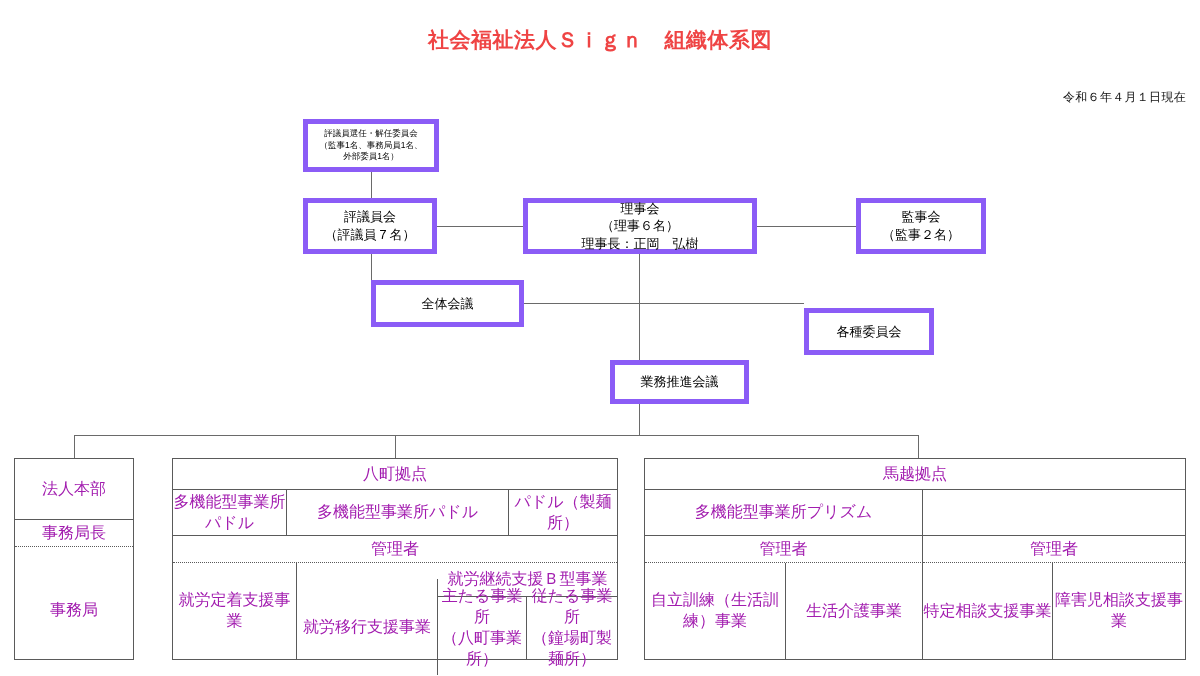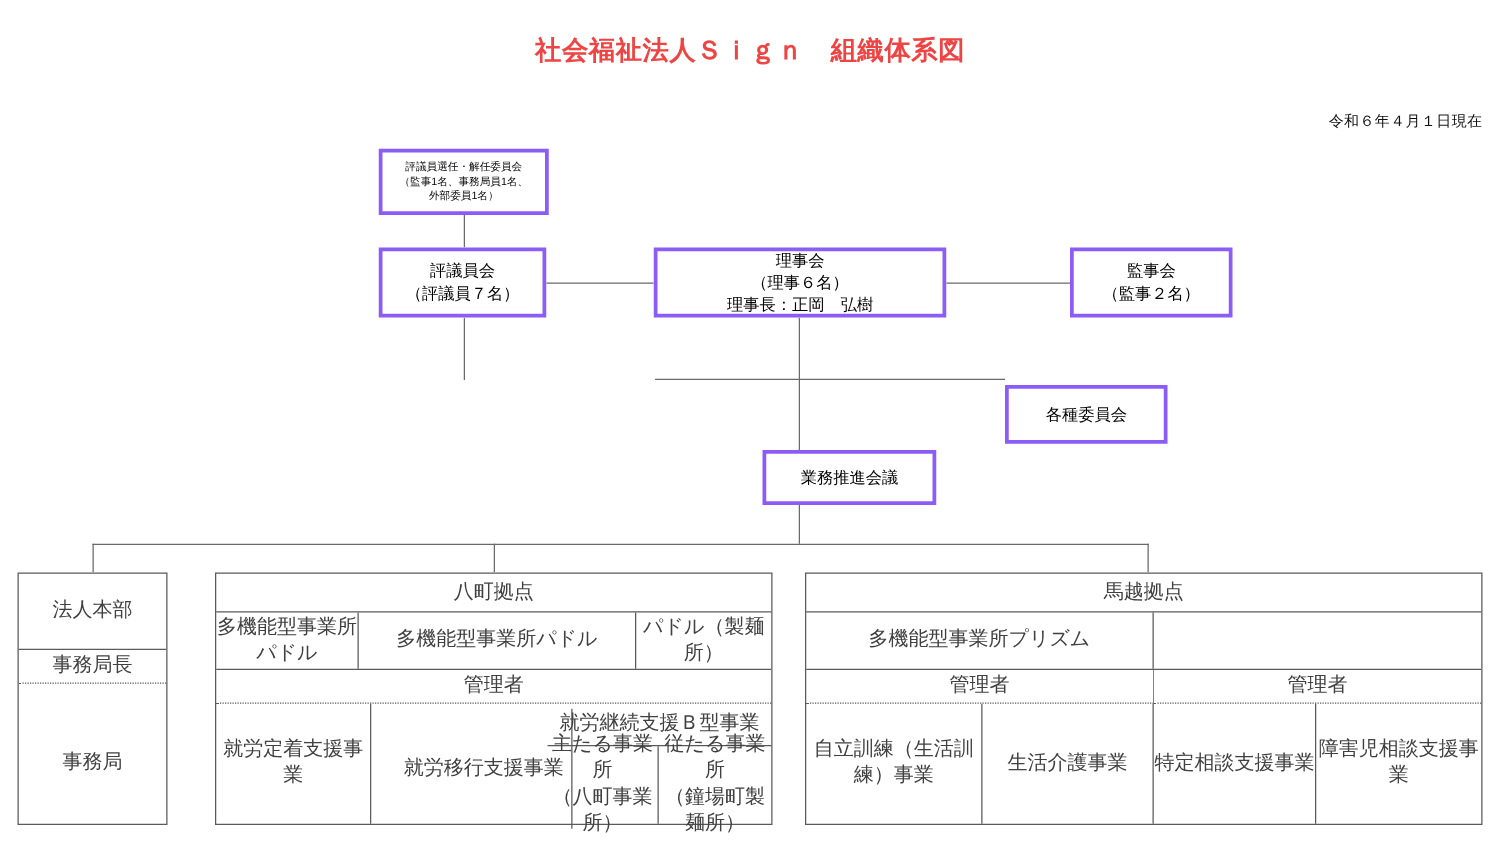--- a/index.html
+++ b/index.html
@@ -41,21 +41,21 @@
     font-size: 12px;
     color: #111111;
     white-space: pre;
     letter-spacing: 0.3px;
   }
 
   
   .box {
     position: absolute;
     box-sizing: border-box;
-    border: 3px solid #8b5cf6;
+    border: 5px solid #8b5cf6;
     background: #ffffff;
     display: flex;
     align-items: center;
     justify-content: center;
     text-align: center;
     line-height: 1.35;
     white-space: pre-line;
     color: #000000;
   }
   .box.f13 { font-size: 13px; }
@@ -78,21 +78,21 @@
   }
   .cell {
     position: absolute;
     box-sizing: border-box;
     display: flex;
     align-items: center;
     justify-content: center;
     text-align: center;
     line-height: 1.3;
     white-space: pre-line;
-    color: #404040;
+    color: #a21caf;
   }
   .solid-t { border-top: 1px solid #5a5a5a; }
   .solid-r { border-right: 1px solid #5a5a5a; }
   .solid-b { border-bottom: 1px solid #5a5a5a; }
   .dotted-b { border-bottom: 1px dotted #5a5a5a; align-items: center; }
 </style>
 </head>
 <body>
 
 <div id="chart-root">
@@ -134,20 +134,23 @@
     <span>理事会
 （理事６名）
 理事長：正岡　弘樹</span>
   </div>
 
   <div class="box f13" style="left:856px; top:198px; width:130px; height:56px;">
     <span>監事会
 （監事２名）</span>
   </div>
 
+  <div class="box f13" style="left:371px; top:280px; width:153px; height:47px;">
+    <span>全体会議</span>
+  </div>
 
   <div class="box f13" style="left:804px; top:280px; width:130px; height:47px;margin-top:28px;">
     <span>各種委員会</span>
   </div>
 
   <div class="box f13" style="left:570px; top:360px; width:139px; height:44px;margin-left:40px;">
     <span>業務推進会議</span>
   </div>
 
   <div class="group" style="left:14px; top:458px; width:120px; height:202px;">
@@ -178,21 +181,21 @@
       <span>パドル（製麺所）</span>
     </div>
 
     <div class="cell f10 solid-t dotted-b" style="left:0; top:76px; width:444px; height:28px;">
       <span>管理者</span>
     </div>
 
     <div class="cell f12 solid-r" style="left:0; top:104px; width:124px; height:96px;">
       <span>就労定着支援事業</span>
     </div>
-    <div class="cell f12 solid-r" style="left:124px; top:108px; width:141px; height:96px;margin-left:20px;">
+    <div class="cell f12 solid-r" style="left:124px; top:120px; width:141px; height:96px;">
       <span>就労移行支援事業</span>
     </div>
     <div class="cell f12 solid-b" style="left:265px; top:104px; width:179px; height:34px;">
       <span>就労継続支援Ｂ型事業</span>
     </div>
     <div class="cell f9 solid-r" style="left:265px; top:138px; width:89px; height:62px;">
       <span>主たる事業所
 （八町事業所）</span>
     </div>
     <div class="cell f9" style="left:354px; top:138px; width:90px; height:62px;">

